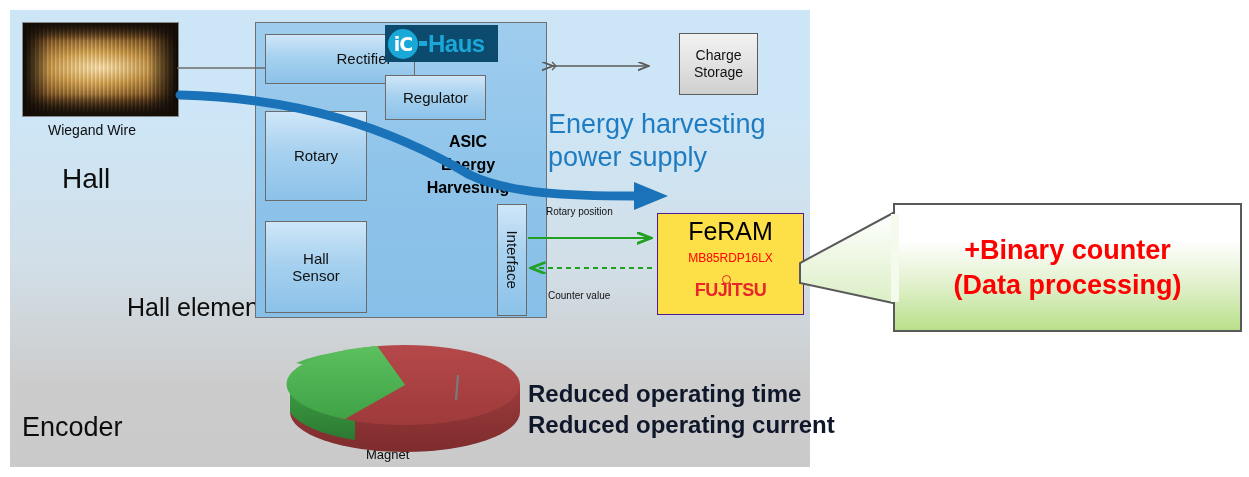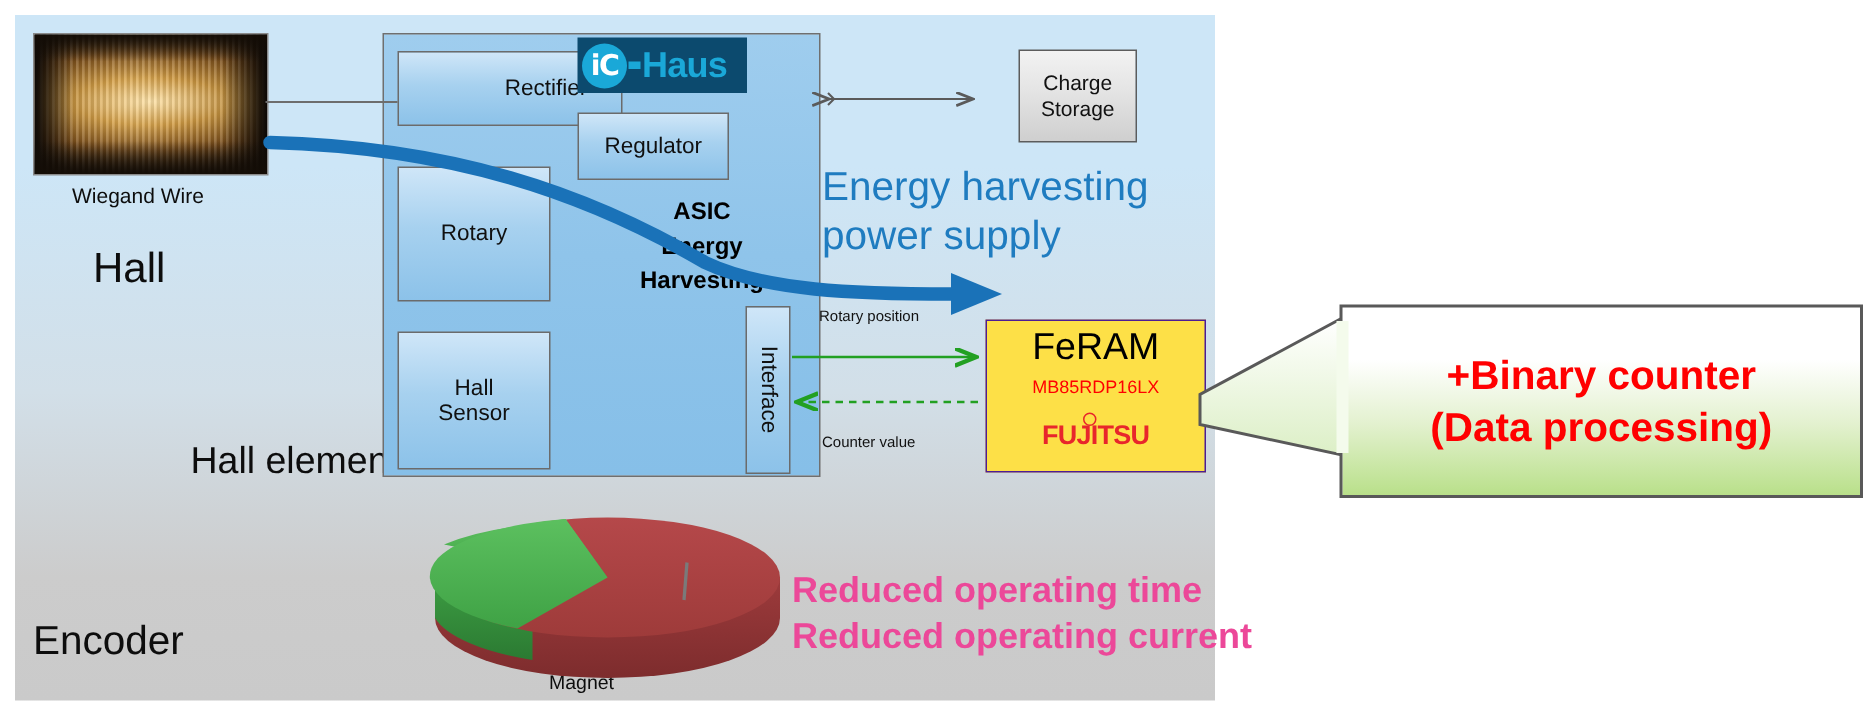--- a/index.html
+++ b/index.html
@@ -65,21 +65,21 @@
   #charge-storage{position:absolute;left:655px;top:33px;width:77px;height:60px;
      border:1px solid #5c5c5c;
      background:linear-gradient(180deg,#f2f2f2 0%,#e4e4e4 45%,#cfcfcf 100%);
      display:flex;align-items:center;justify-content:center;text-align:center;
      font-size:14px;color:#111;line-height:1.2;margin-left:24px;}
 
   
   #energy-text{position:absolute;left:548px;top:108px;width:280px;font-size:27px;
      color:#1f7cc0;line-height:1.22;}
   #reduced-text{position:absolute;left:528px;top:379px;font-size:24px;font-weight:700;
-     color:#ec4899;line-height:1.28;white-space:nowrap;}
+     color:#0f172a;line-height:1.28;white-space:nowrap;}
 
   
   #feram{position:absolute;left:657px;top:213px;width:145px;height:100px;
      background:#fde047;border:1px solid #4c1d95;}
   #feram-title{position:absolute;left:0;top:3px;width:100%;text-align:center;font-size:25px;color:#000;}
   #feram-part{position:absolute;left:0;top:37px;width:100%;text-align:center;font-size:12px;color:#ff0000;}
   #fujitsu{position:absolute;left:0;top:66px;width:100%;text-align:center;}
   #fujitsu .fj{display:inline-block;position:relative;color:#e8262b;font-weight:700;font-size:18px;letter-spacing:-.5px;}
   #fujitsu .dot{position:absolute;left:27px;top:-5px;width:7px;height:7px;border:1.6px solid #e8262b;border-radius:50%;}
 

